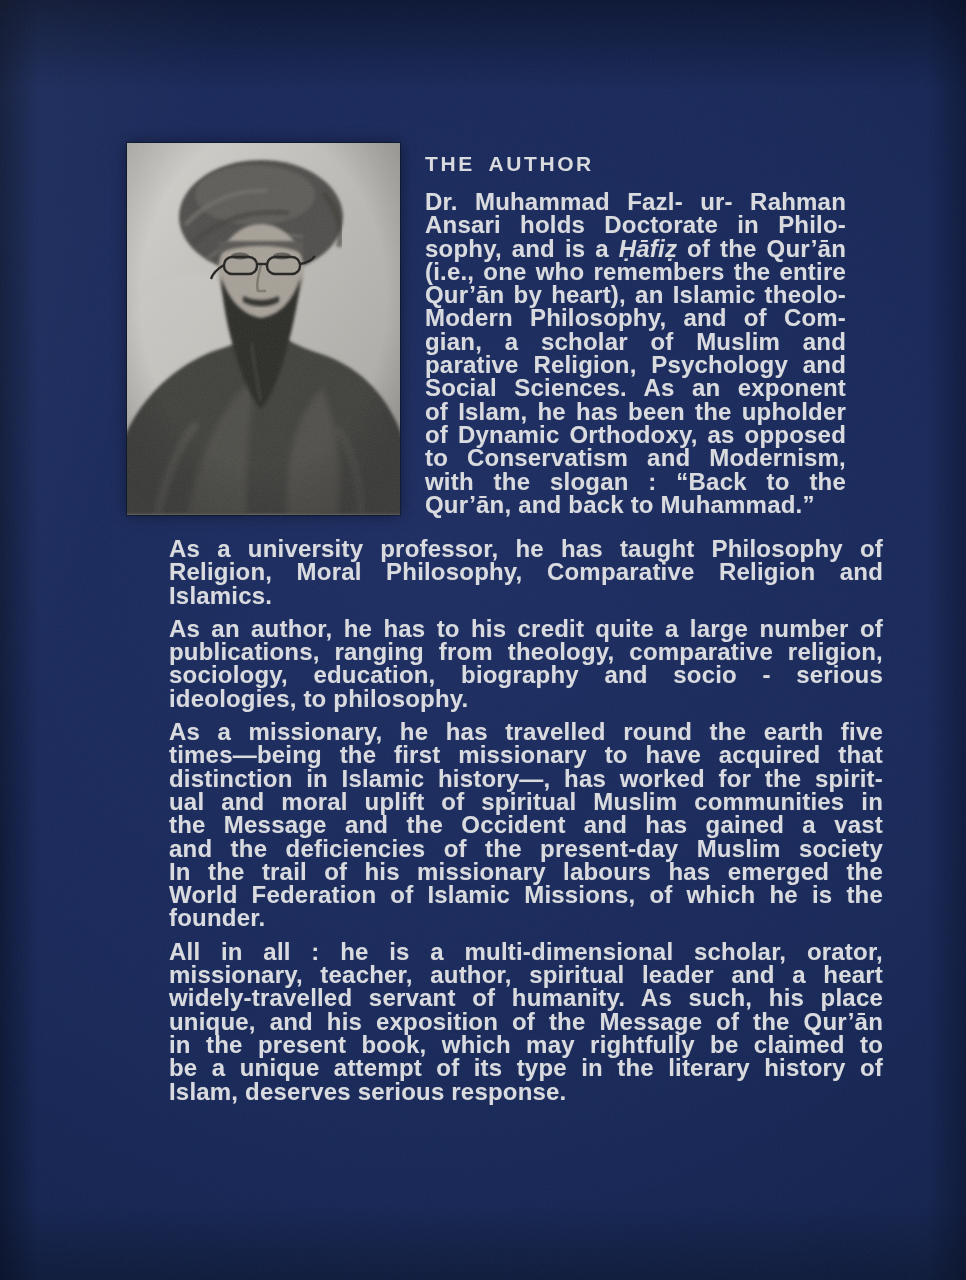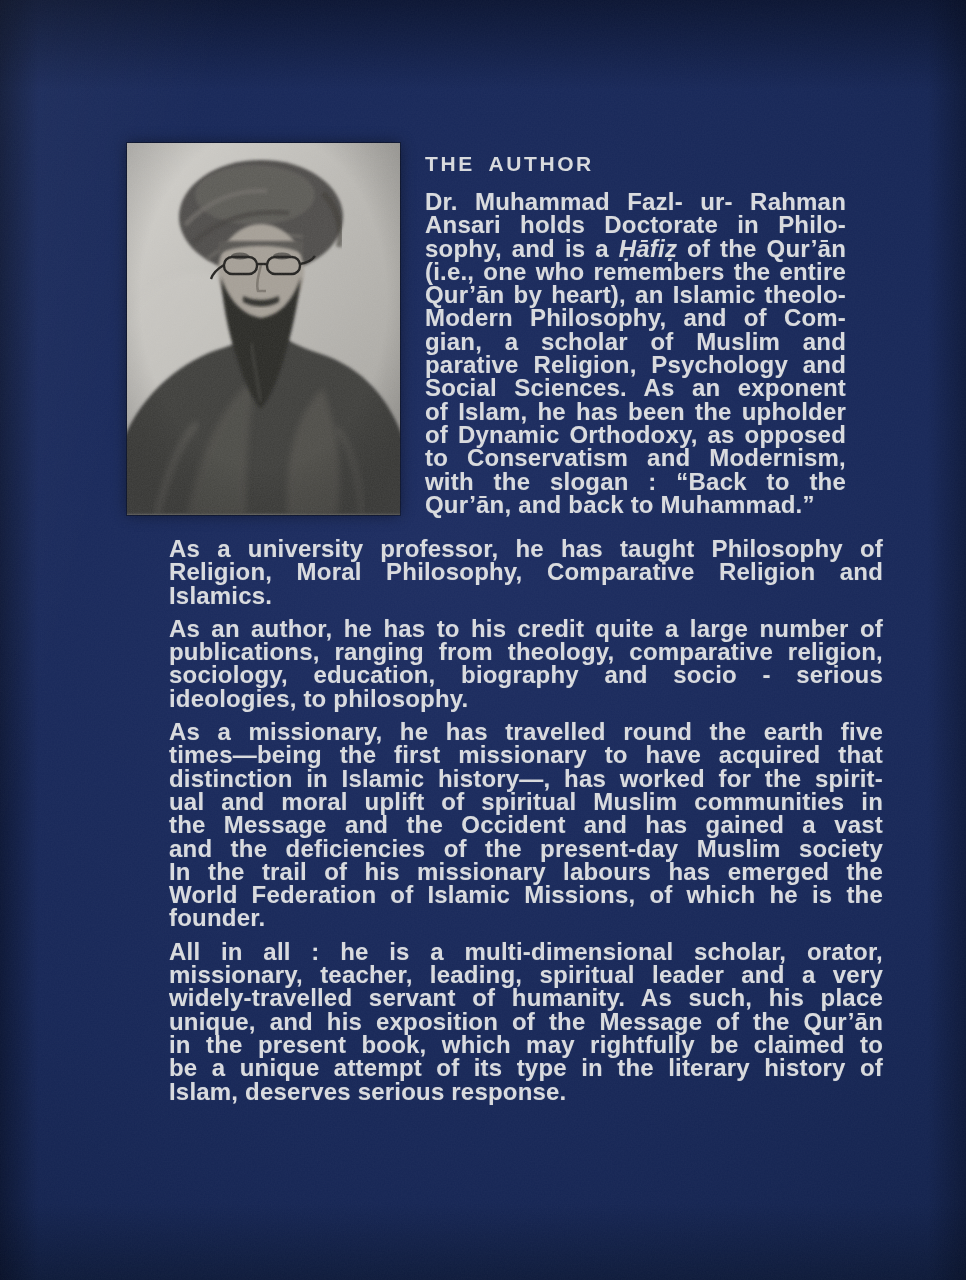--- a/index.html
+++ b/index.html
@@ -162,21 +162,21 @@
         <div class="line txt">distinction in Islamic history—, has worked for the spirit-</div>
         <div class="line txt">ual and moral uplift of spiritual Muslim communities in</div>
         <div class="line txt">the Message and the Occident and has gained a vast</div>
         <div class="line txt">and the deficiencies of the present-day Muslim society</div>
         <div class="line txt">In the trail of his missionary labours has emerged the</div>
         <div class="line txt">World Federation of Islamic Missions, of which he is the</div>
         <div class="line txt last">founder.</div>
       </div>
     <div class="para">
         <div class="line txt">All in all : he is a multi-dimensional scholar, orator,</div>
-        <div class="line txt">missionary, teacher, leading, spiritual leader and a very</div>
+        <div class="line txt">missionary, teacher, author, spiritual leader and a heart</div>
         <div class="line txt">widely-travelled servant of humanity. As such, his place</div>
         <div class="line txt">unique, and his exposition of the Message of the Qur’ān</div>
         <div class="line txt">in the present book, which may rightfully be claimed to</div>
         <div class="line txt">be a unique attempt of its type in the literary history of</div>
         <div class="line txt last">Islam, deserves serious response.</div>
       </div>
   </div>
 
   <svg class="grain" width="966" height="1280">
     <filter id="g">

